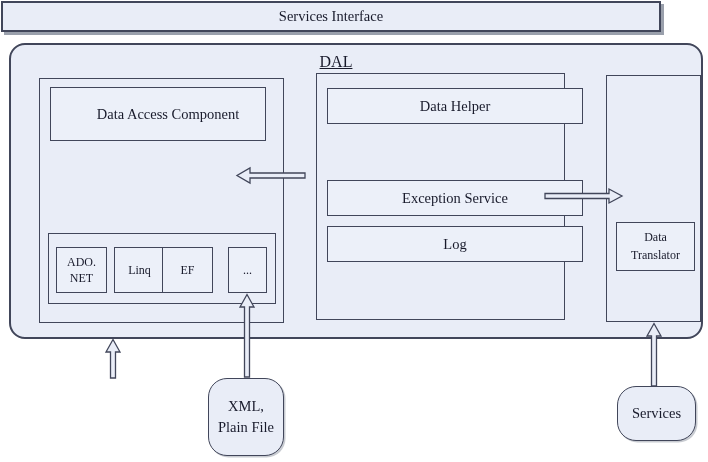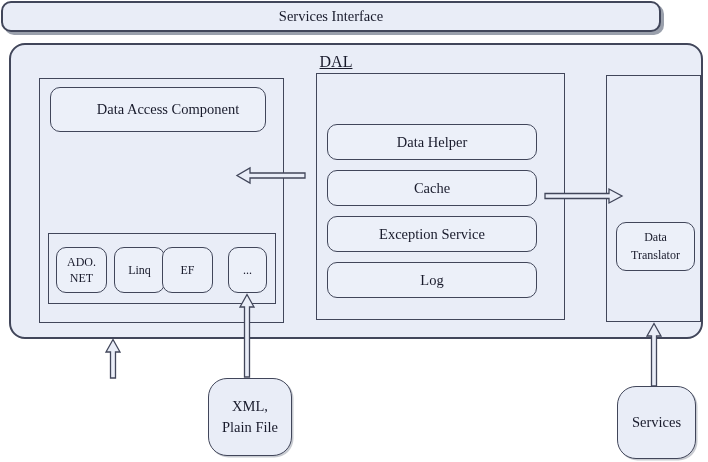--- a/index.html
+++ b/index.html
@@ -7,49 +7,49 @@
     --c-text:#181a2b; --c-shadow:#9aa0ac;
   }
   html,body{margin:0;padding:0;background:#fff;}
   .stage{
     position:relative;width:708px;height:462px;background:#fff;overflow:hidden;
     font-family:"Liberation Serif","DejaVu Serif",serif;color:var(--c-text);
   }
   .box{position:absolute;box-sizing:border-box;background:var(--c-fill);}
   .bordered{border:2px solid var(--c-line);}
   .thin{border:1.3px solid var(--c-line);}
-  .center{display:flex;align-items:center;justify-content:center;text-align:center;border-radius:10px;}
+  .center{display:flex;align-items:center;justify-content:center;text-align:center;}
   .prewrap{white-space:pre-line;}
   .title-bar{left:1px;top:1px;width:660px;height:31px;font-size:14.5px;
     box-shadow:3px 3px 0 var(--c-shadow);}
   .dal{left:9px;top:43px;width:694px;height:296px;border-radius:16px;}
   .dal-label{position:absolute;left:300px;top:53px;width:72px;text-align:center;
     font-size:16px;text-decoration:underline;}
   .group{background:transparent;}
   .left-group{left:39px;top:78px;width:245px;height:245px;border-width:1.6px;}
-  .dac{left:50px;top:87px;width:216px;height:45px;font-size:14.5px;background:var(--c-fill_inner);padding-left:20px;}
+  .dac{left:50px;top:87px;width:216px;height:54px;font-size:14.5px;background:var(--c-fill_inner);padding-left:20px;}
   .providers{left:48px;top:233px;width:228px;height:71px;border-width:1.6px;}
   .provider{top:247px;height:46px;font-size:12px;line-height:1.35;background:var(--c-fill_inner);}
   .p-ado{left:56px;width:51px;}
   .p-linq{left:114px;width:51px;}
   .p-ef{left:162px;width:51px;}
   .p-more{left:228px;width:39px;}
   .middle-group{left:316px;top:73px;width:249px;height:247px;border-width:1.6px;}
-  .svc-item{left:327px;width:210px;height:36px;font-size:14.5px;background:var(--c-fill_inner);margin-top:36px;}
+  .svc-item{left:327px;width:256px;height:36px;font-size:14.5px;background:var(--c-fill_inner);}
   .svc-0{top:88px;}.svc-1{top:134px;}.svc-2{top:180px;}.svc-3{top:226px;}.svc-4{top:272px;}
   .agent{left:606px;top:75px;width:95px;height:247px;border-width:1.6px;}
   .agent-label{position:absolute;left:606px;top:172px;width:95px;text-align:center;
     font-size:14.5px;line-height:1.5;}
   .translator{left:616px;top:222px;width:79px;height:49px;font-size:12px;line-height:1.45;
     background:var(--c-fill_inner);}
   .node{border:1.5px solid var(--c-line);border-radius:19px;font-size:14.5px;line-height:1.45;
     box-shadow:1.5px 1.5px 0 rgba(154,160,172,.55);}
   .n-database{left:78px;top:379px;width:75px;height:74px;}
-  .n-xml{left:208px;top:378px;width:84px;height:78px;}
-  .n-services{left:617px;top:386px;width:79px;height:73px;}
+  .n-xml{left:208px;top:378px;width:76px;height:78px;}
+  .n-services{left:617px;top:386px;width:79px;height:55px;}
   .arrows{position:absolute;left:0;top:0;width:708px;height:462px;pointer-events:none;}
   .arrow{fill:var(--c-fill);stroke:var(--c-line);stroke-width:1.3;stroke-linejoin:miter;}
 </style>
 </head>
 <body>
 
 <div class="stage">
 
   <div class="box bordered center title-bar">Services Interface</div>
 
@@ -60,21 +60,20 @@
   <div class="box thin center dac">Data Access Component</div>
   <div class="box thin group providers"></div>
   <div class="box thin center provider p-linq">Linq</div>
   <div class="box thin center prewrap provider p-ado">ADO.
 NET</div>
   <div class="box thin center provider p-ef">EF</div>
   <div class="box thin center provider p-more">...</div>
 
   <div class="box thin group middle-group"></div>
   <div class="box thin center svc-item svc-0">Data Helper</div>
-  <div class="box thin center svc-item svc-1">Cache</div>
   <div class="box thin center svc-item svc-2">Exception Service</div>
   <div class="box thin center svc-item svc-3">Log</div>
 
   <div class="box thin group agent"></div>
   <div class="box thin center prewrap translator">Data
 Translator</div>
 
   <div class="box center prewrap node n-xml">XML,
 Plain File</div>
   <div class="box center node n-services">Services</div>

